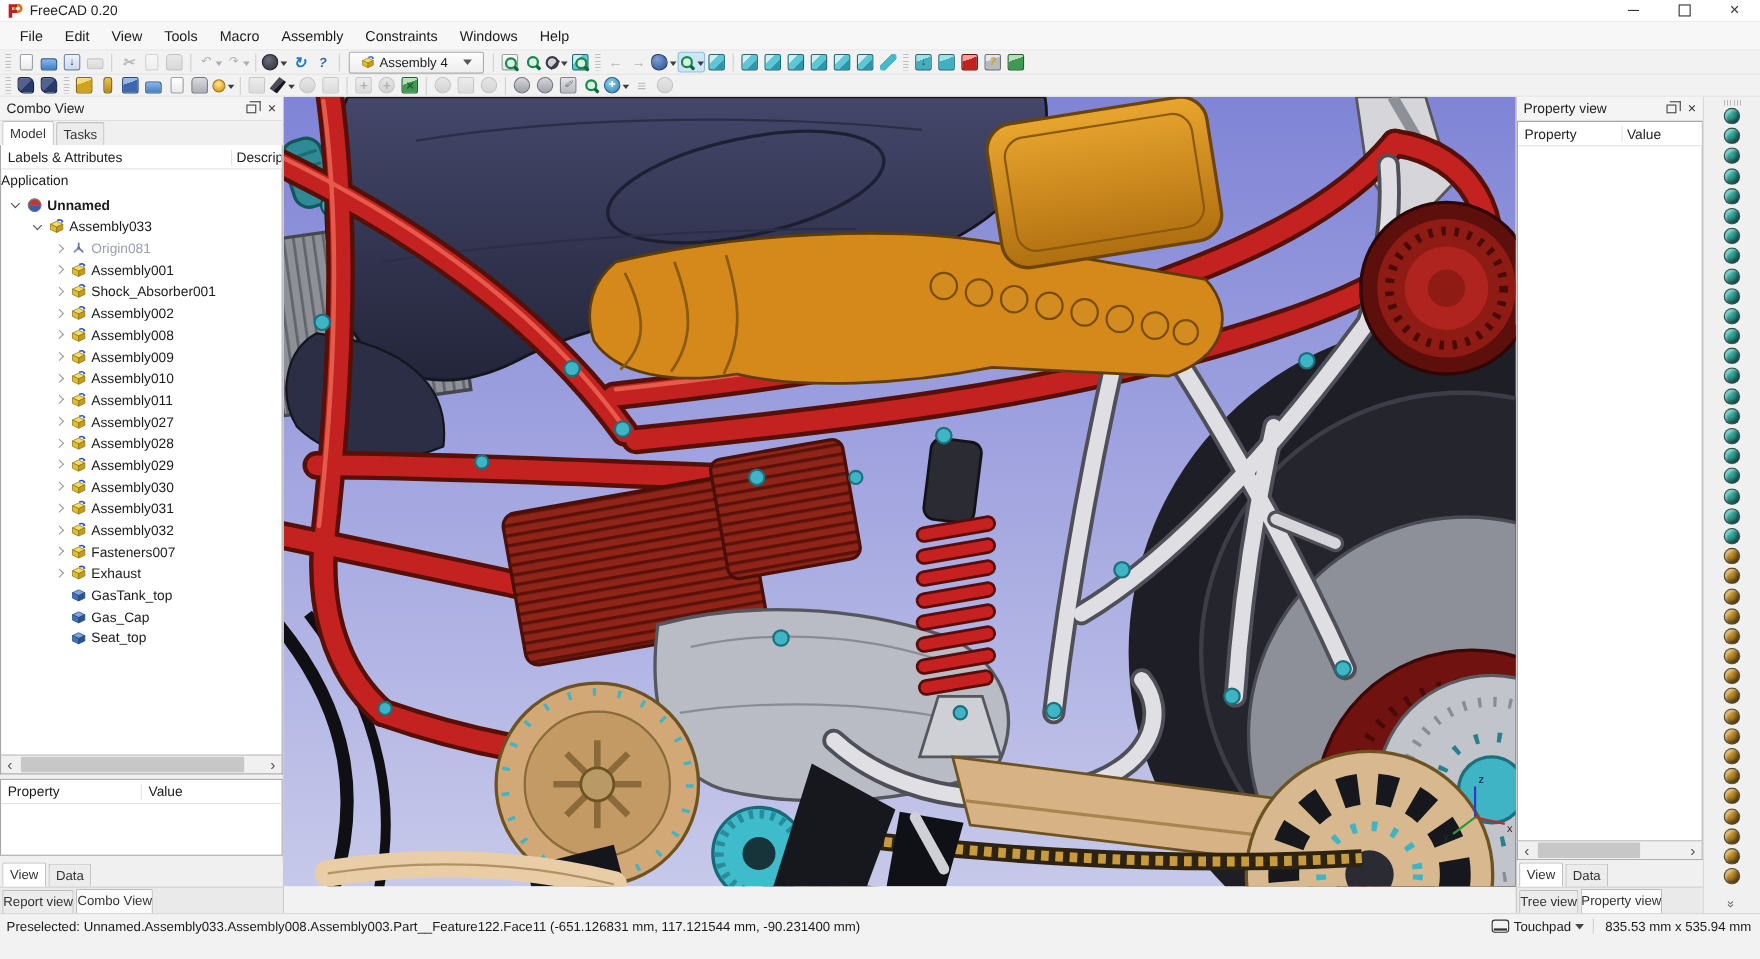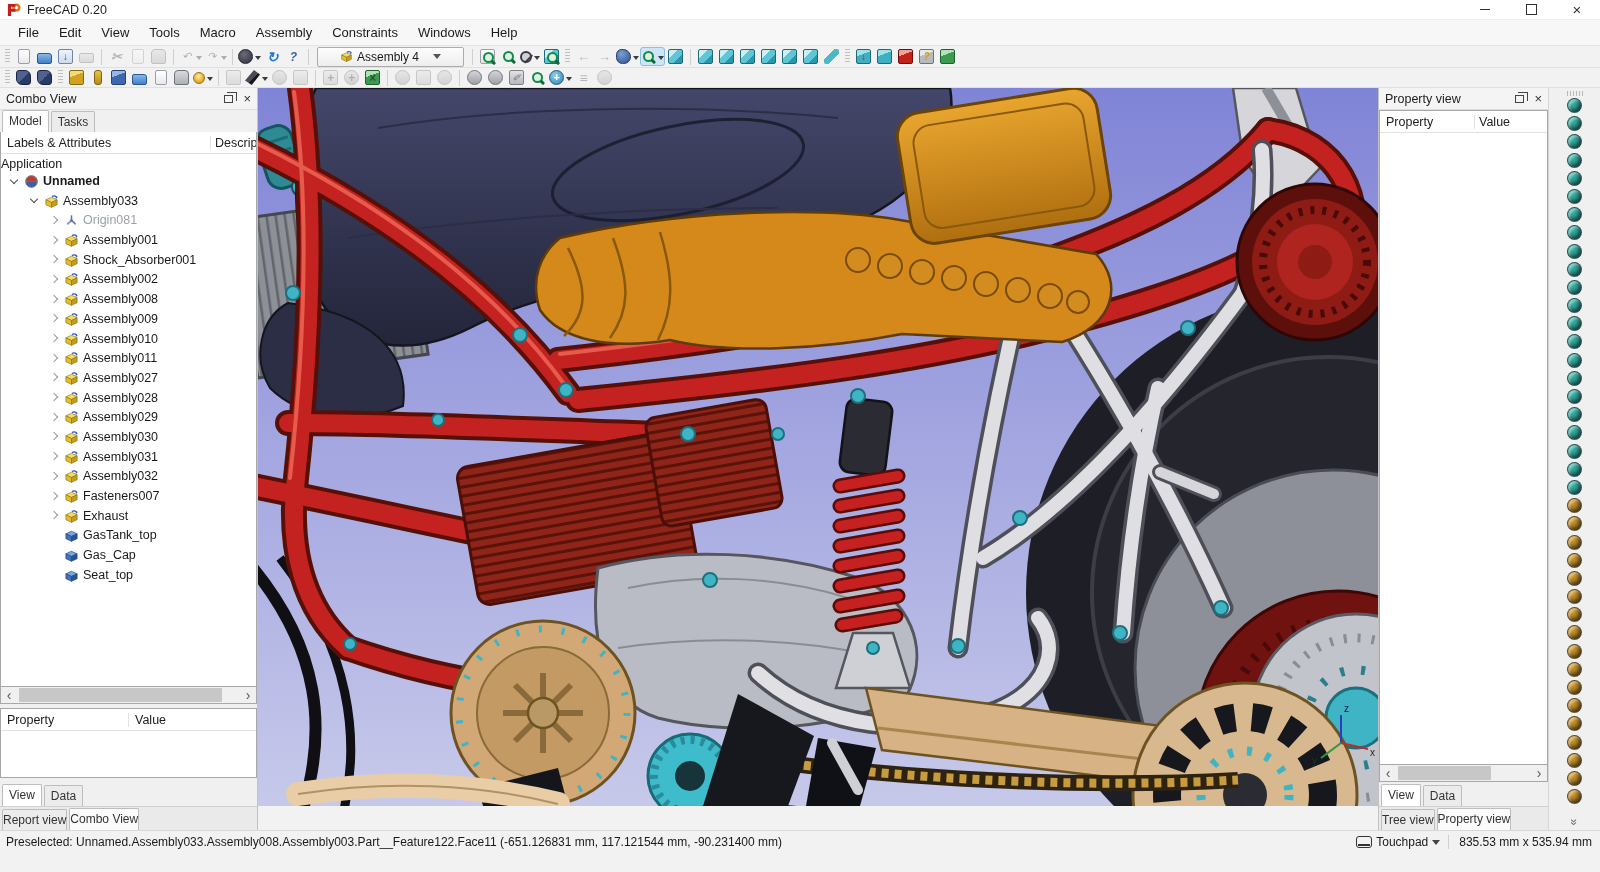--- a/index.html
+++ b/index.html
@@ -65,21 +65,21 @@
   .gi-bulb{background:radial-gradient(circle at 45% 35%,#ffe9a0,#e0a51e 70%);border-radius:50%;border:1px solid #9a7210;width:12px;height:12px}
   .gi-jet{background:linear-gradient(135deg,#4a4c55 0 55%,#17181e 55%);clip-path:polygon(0 70%,60% 0,100% 30%,45% 100%);border:none}
   .gi-grayA{background:linear-gradient(#e3e3e6,#b6b8bf);border:1px solid #81838a}
   .gi-grayB{background:linear-gradient(#d4d5d9,#9fa1a9);border:1px solid #74767e;border-radius:50%}
   .gi-gx::after{content:"\00d7";color:#1d5c2a;font-weight:bold;font-size:12px}
   .gi-star::after{content:"+";color:#9a3030;font-weight:bold;font-size:12px}
   .gi-plus{background:radial-gradient(circle at 40% 35%,#8fd2ea,#2e7fb4);border-radius:50%;border:1px solid #1c5e8c}
   .gi-plus::after{content:"+";color:#fff;font-weight:bold;font-size:11px}
   .gi-list::after{content:"\2261";color:#55585e;font-size:14px;font-weight:bold}
   .gi-pencil::after{content:"\2710";color:#777;font-size:10px}
-  .workbench{display:flex;align-items:center;gap:4px;background:linear-gradient(#fdfdfd,#ededee);border:1px solid #acacac;border-radius:2px;height:20px;padding:0 22px;margin:0 4px}
+  .workbench{display:flex;align-items:center;gap:4px;background:linear-gradient(#fdfdfd,#ededee);border:1px solid #acacac;border-radius:2px;height:20px;padding:0 10px;margin:0 4px}
   .workbench .wlabel{font-size:12px;color:#1a1a1a;min-width:72px}
   .workbench .caret{width:0;height:0;border:4px solid transparent;border-top:5px solid #555;margin-top:4px}
   .wb-ico{width:13px;height:13px}
 
   
   .main{display:grid;grid-template-columns:258px 1120px 170px 52px}
   .panel-col{display:flex;flex-direction:column;background:#f0f0f0;border-right:1px solid #c2c2c2}
   .panel-col.right{border-left:1px solid #c2c2c2;border-right:none}
   .panel-title{height:22px;display:flex;align-items:center;padding:0 6px;background:#f4f4f5;border-bottom:1px solid #dedede}
   .panel-title .pt-label{font-size:12.5px;color:#222}
@@ -92,21 +92,21 @@
   .tabrow{display:flex;align-items:flex-end;background:#f0f0f0;height:22px;padding-left:2px}
   .tab{padding:3px 6px 3px;border:1px solid #bdbdbd;border-bottom:none;background:#ececec;color:#333;margin-right:2px;font-size:12px;border-radius:2px 2px 0 0}
   .tab.active{background:#fff;position:relative;z-index:2;padding-bottom:4px}
 
   .tree-wrap{background:#fff;border:1px solid #a8a8a8;border-top:none;display:flex;flex-direction:column;flex:1;overflow:hidden}
   .tree-header{display:flex;height:22px;border-bottom:1px solid #e2e2e2;background:#fff;align-items:center}
   .th-col1{width:210px;padding-left:6px;font-size:12.5px;color:#222;border-right:1px solid #e2e2e2;white-space:nowrap;overflow:hidden}
   .th-col2{flex:1;padding-left:4px;font-size:12.5px;color:#222;white-space:nowrap;overflow:hidden}
   .app-row{height:20px;display:flex;align-items:center;padding-left:0;font-size:12.5px}
   .tree-body{flex:1;overflow:hidden}
-  .trow{height:19.7px;display:flex;align-items:flex-start;white-space:nowrap}
+  .trow{height:19.7px;display:flex;align-items:flex-end;white-space:nowrap}
   .ind1{padding-left:6px}.ind2{padding-left:26px}.ind3{padding-left:46px}
   .chev{width:15px;height:14px;position:relative;flex:0 0 15px}
   .chev::before{content:"";position:absolute;left:4px;top:3.5px;width:5px;height:5px;border-right:1.6px solid #9a9a9a;border-bottom:1.6px solid #9a9a9a;transform:rotate(-45deg)}
   .chev.open::before{transform:rotate(45deg);border-color:#4c4c4c;top:2.5px}
   .chev.none::before{display:none}
   .ticon{width:15px;height:15px;margin:0 4px 0 2px;flex:0 0 15px}
   .tlabel{font-size:12.5px}
   .tlabel.bold{font-weight:bold}
   .tlabel.dim{color:#9ba1a9}
 

